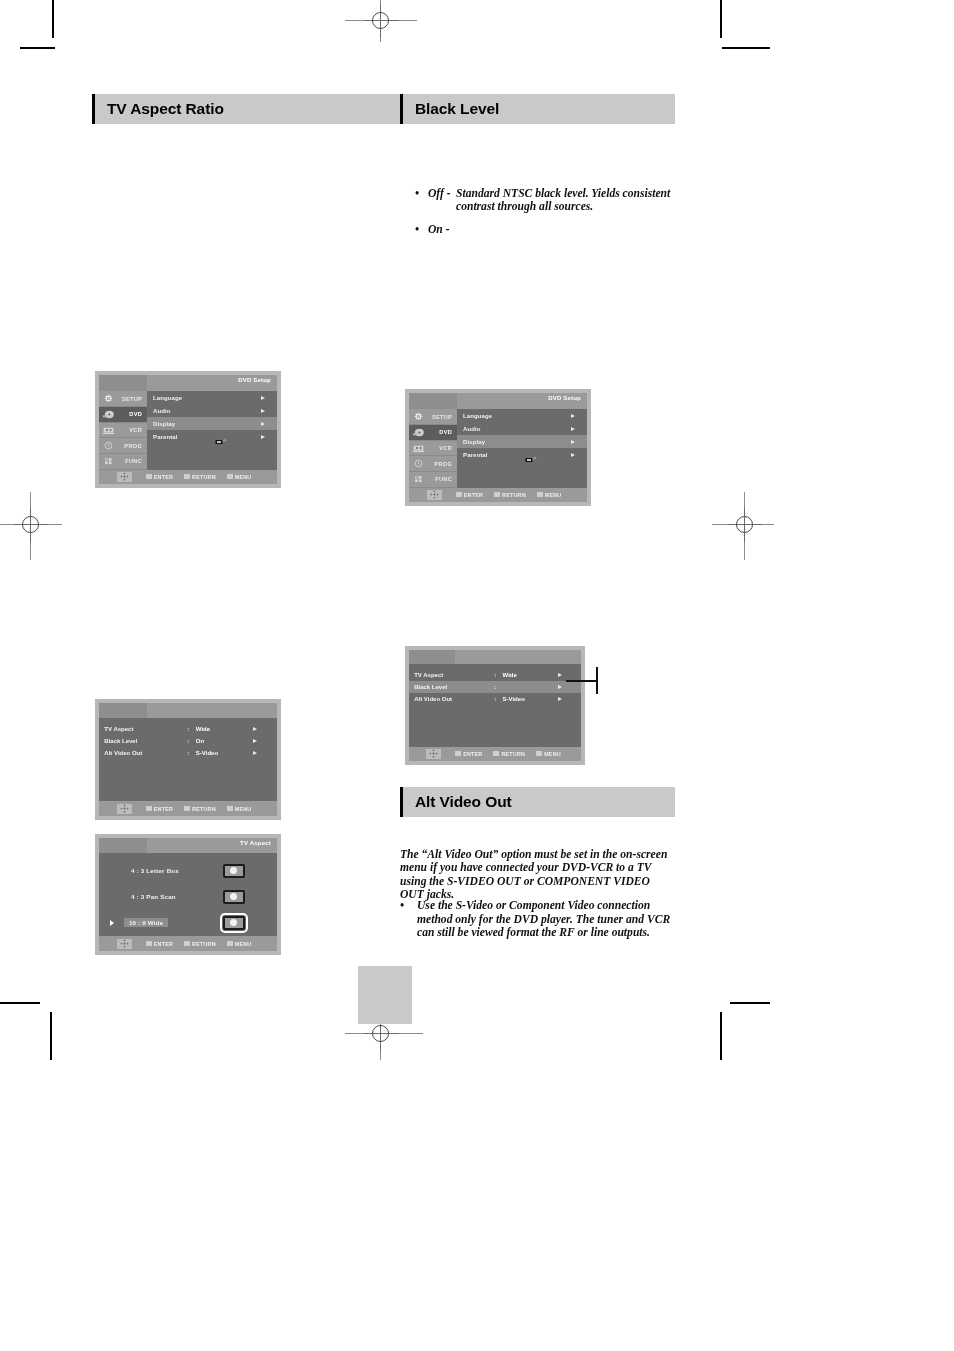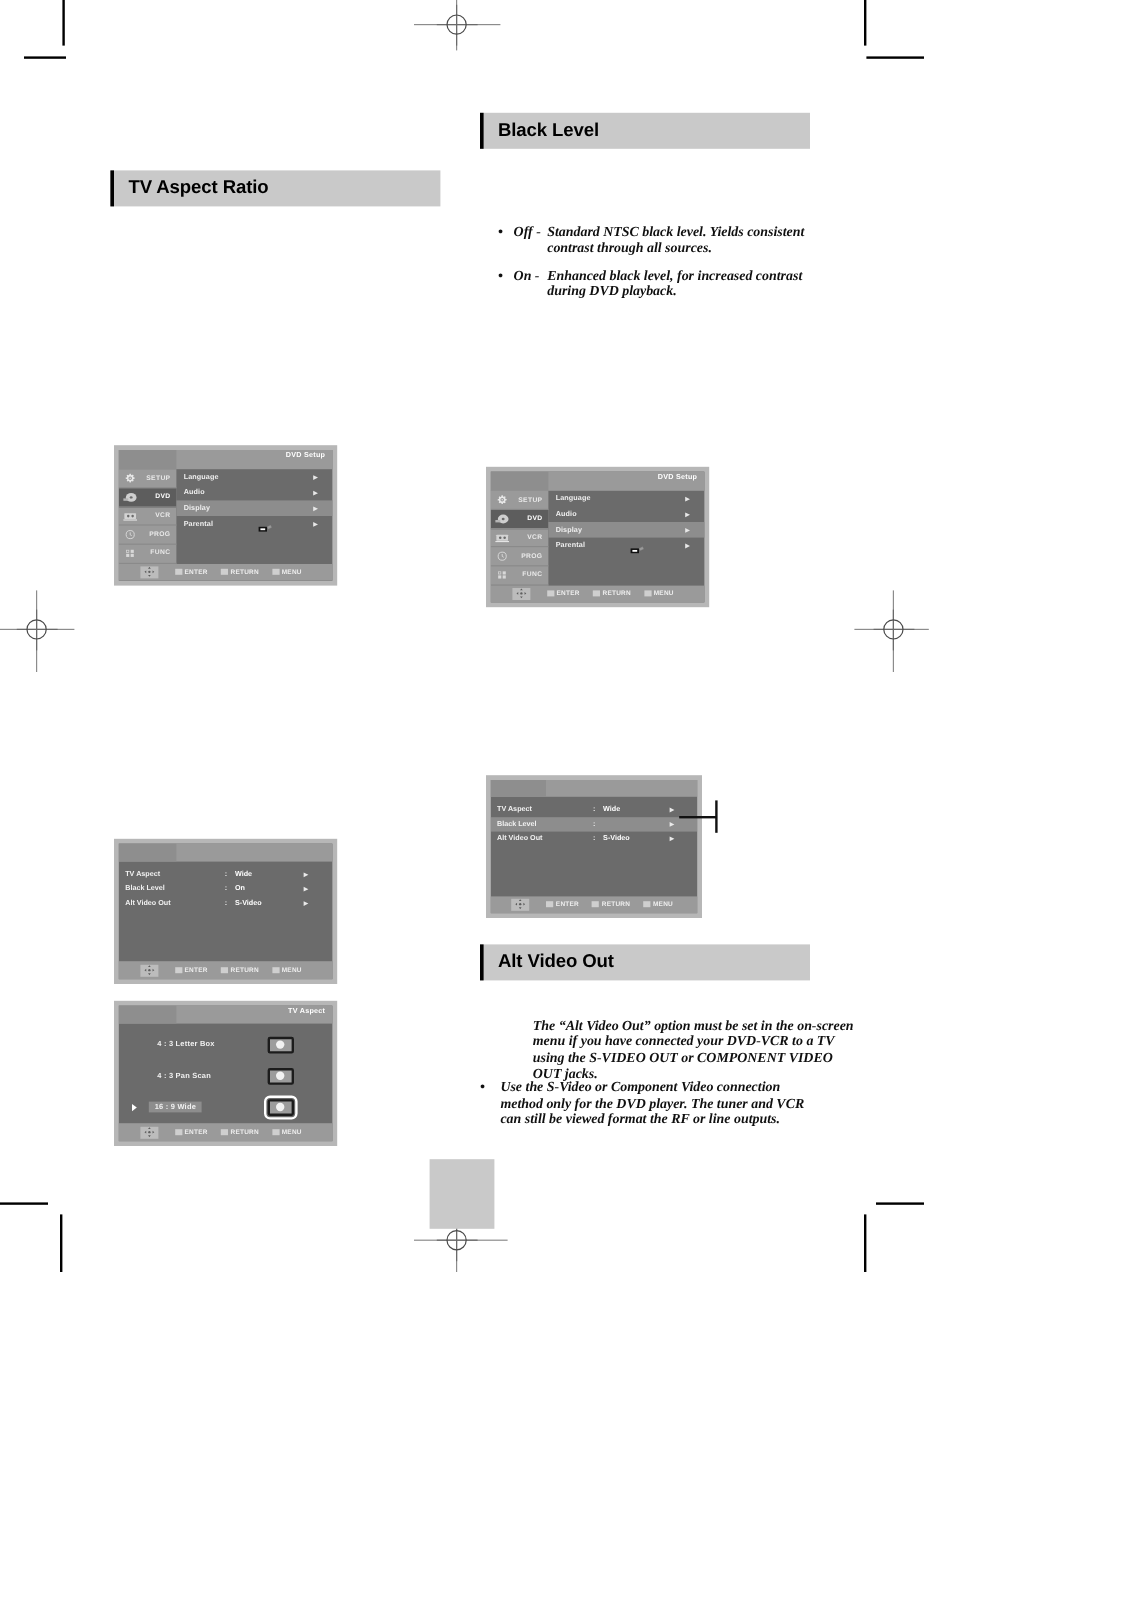--- a/index.html
+++ b/index.html
@@ -175,21 +175,21 @@
   <div class="reglong-h" style="left:345px;top:1033px;width:78px;"></div>
   <div class="reglong-v" style="left:380px;top:996px;height:64px;"></div>
   <div class="regmark" style="left:364px;top:1017px;">
     <div class="h"></div>
       <div class="v"></div>
       <div class="circ"></div>
   </div>
 
   <div class="pagebox" style="left:358px;top:966px;width:54px;height:58px;"></div>
 
-  <div class="sec-head" style="left:92px;top:94px;width:275px;margin-top:48px;">
+  <div class="sec-head" style="left:92px;top:94px;width:310px;">
     <div class="bar"></div>
     <div class="txt">TV Aspect Ratio</div>
   </div>
 
 
   <div class="osd" style="left:95px;top:371px;width:186px;height:117px;">
     <div class="osd-inner">
       <div class="osd-topbar">
         <div class="tcell"></div>
         <div class="osd-title">DVD Setup</div>
@@ -408,21 +408,20 @@
 
   <div class="bullets" style="left:415px;top:187px;width:265px;">
     <div class="bullet-row">
       <span class="dot">•</span>
       <span class="key">Off -</span>
       <span class="desc">Standard NTSC black level. Yields consistent contrast through all sources.</span>
     </div>
     <div class="bullet-row gap">
       <span class="dot">•</span>
       <span class="key">On -</span>
-      <span class="desc">Enhanced black level, for increased contrast during DVD playback.</span>
     </div>
   </div>
 
   <div class="osd" style="left:405px;top:389px;width:186px;height:117px;">
     <div class="osd-inner">
       <div class="osd-topbar">
         <div class="tcell"></div>
         <div class="osd-title">DVD Setup</div>
       </div>
 
@@ -580,21 +579,21 @@
   </div>
 
   <div class="callout-h" style="left:566px;top:680px;width:31px;"></div>
   <div class="callout-v" style="left:596px;top:667px;height:27px;"></div>
 
   <div class="sec-head" style="left:400px;top:787px;width:275px;">
     <div class="bar"></div>
     <div class="txt">Alt Video Out</div>
   </div>
 
-  <div class="body-copy" style="left:400px;top:848px;width:270px;margin-left:44px;">The “Alt  Video Out” option must be set in the on-screen menu if you have connected your DVD-VCR to a TV using the S-VIDEO OUT or COMPONENT VIDEO OUT jacks.</div>
+  <div class="body-copy" style="left:400px;top:848px;width:270px;">The “Alt  Video Out” option must be set in the on-screen menu if you have connected your DVD-VCR to a TV using the S-VIDEO OUT or COMPONENT VIDEO OUT jacks.</div>
 
   <div class="bullets" style="left:400px;top:899px;width:275px;">
     <div class="bullet-simple">
       <span class="dot">•</span>
       <span class="desc">Use the S-Video or Component Video connection method only for the DVD player. The tuner and VCR can still be viewed format the RF or line outputs.</span>
     </div>
   </div>
 
 </div>
 

